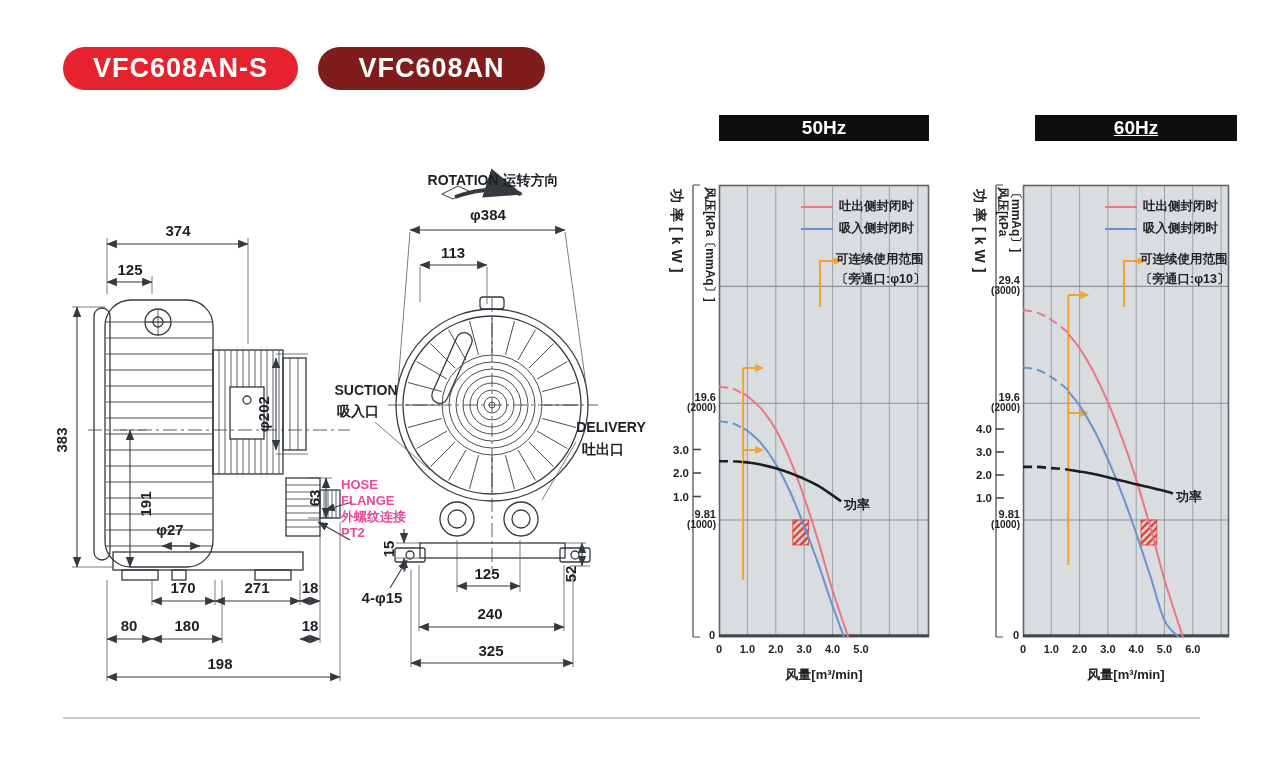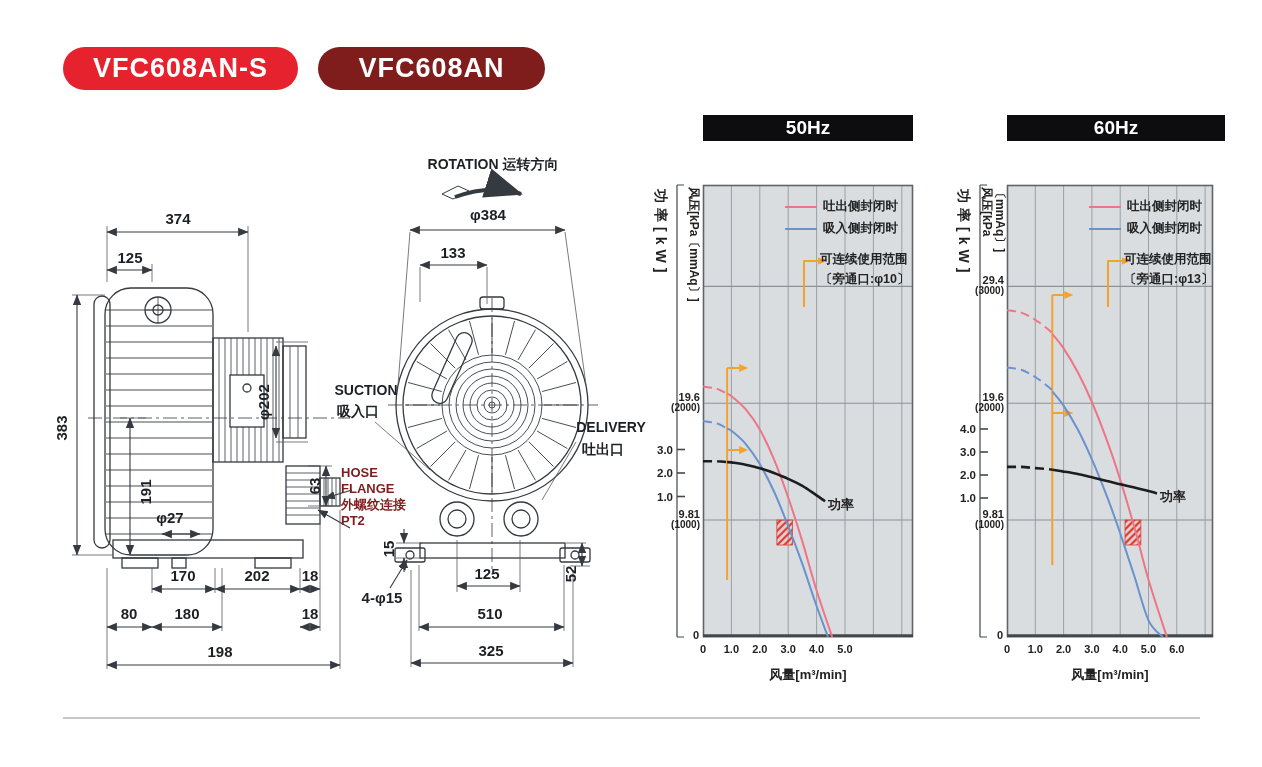--- a/index.html
+++ b/index.html
@@ -9,34 +9,34 @@
          font-size:27px;font-weight:bold;display:flex;align-items:center;justify-content:center;
          letter-spacing:1px;}
   .badge-red{left:63px;width:235px;background:#e6222f;}
   .badge-blue{left:318px;width:227px;background:#7f1d1d;}
   .drawing{position:absolute;}
   .drawing svg{position:absolute;left:0;top:0;}
   .dim{position:absolute;font-size:15px;line-height:1;color:#1c2024;font-weight:600;
        white-space:nowrap;transform:translate(-50%,-50%);}
   .vdim{transform:translate(-50%,-50%) rotate(-90deg);}
   .dim-sm{font-size:14px;}
-  .hose{position:absolute;left:291px;top:305px;font-size:13px;line-height:1.22;font-weight:600;color:#7f1d1d;}
-  .chart{position:absolute;top:110px;height:630px;}
+  .hose{position:absolute;left:291px;top:305px;font-size:13px;line-height:1.22;font-weight:600;color:#ec4899;}
+  .chart{position:absolute;top:110px;height:630px;margin-left:16px;}
   .hzbar{position:absolute;top:5px;height:26px;background:#0d0d0f;color:#fff;
          display:flex;align-items:center;justify-content:center;font-size:19px;font-weight:bold;}
   .divider{position:absolute;left:63px;top:717px;width:1137px;height:2px;background:#c6c9cc;}
 </style>
 </head>
 <body>
 <div class="canvas">
 
   <div class="badge badge-red">VFC608AN-S</div>
   <div class="badge badge-blue">VFC608AN</div>
 
-  <div class="drawing" style="left:50px;top:160px;width:360px;height:540px">
+  <div class="drawing" style="left:50px;top:172px;width:360px;height:540px">
     <svg width="360" height="540" viewBox="0 0 360 540">
       <defs>
         <marker id="svA" viewBox="0 0 10 10" refX="9" refY="5" markerWidth="10" markerHeight="10" orient="auto-start-reverse">
           <path d="M0,1.2 L9.5,5 L0,8.8 z" fill="#343a40"></path>
         </marker>
       </defs>
 
       <g stroke="#343a40" fill="none" stroke-width="1.3">
         <rect x="55" y="128" width="108" height="267" rx="26"></rect>
         <rect x="44" y="136" width="16" height="252" rx="8"></rect>
@@ -85,21 +85,21 @@
       </g>
     </svg>
     <span class="dim" style="left:128px;top:58px">374</span>
     <span class="dim" style="left:80px;top:97px">125</span>
     <span class="dim vdim" style="left:11px;top:268px">383</span>
     <span class="dim vdim" style="left:95px;top:332px">191</span>
     <span class="dim vdim" style="left:213px;top:242px">φ202</span>
     <span class="dim vdim" style="left:264px;top:326px">63</span>
     <span class="dim" style="left:120px;top:357px">φ27</span>
     <span class="dim" style="left:133px;top:415px">170</span>
-    <span class="dim" style="left:207px;top:415px">202</span>
+    <span class="dim" style="left:207px;top:415px">271</span>
     <span class="dim" style="left:260px;top:415px">18</span>
     <span class="dim" style="left:79px;top:453px">80</span>
     <span class="dim" style="left:137px;top:453px">180</span>
     <span class="dim" style="left:260px;top:453px">18</span>
     <span class="dim" style="left:170px;top:491px">198</span>
     <div class="hose">
       <div>HOSE</div>
       <div>FLANGE</div>
       <div>外螺纹连接</div>
       <div>PT2</div>
@@ -177,32 +177,32 @@
         <line x1="90" y1="115" x2="157" y2="115" marker-start="url(#fvA)" marker-end="url(#fvA)"></line>
         <line x1="74" y1="379" x2="74" y2="393" marker-end="url(#fvA)"></line>
         <line x1="74" y1="422" x2="74" y2="408" marker-end="url(#fvA)"></line>
         <line x1="60" y1="438" x2="77" y2="410" marker-end="url(#fvA)"></line>
         <line x1="127" y1="436" x2="190" y2="436" marker-start="url(#fvA)" marker-end="url(#fvA)"></line>
         <line x1="252" y1="393" x2="252" y2="416" marker-start="url(#fvA)" marker-end="url(#fvA)"></line>
         <line x1="89" y1="477" x2="234" y2="477" marker-start="url(#fvA)" marker-end="url(#fvA)"></line>
         <line x1="81" y1="513" x2="243" y2="513" marker-start="url(#fvA)" marker-end="url(#fvA)"></line>
       </g>
     </svg>
-    <span class="dim dim-sm" style="left:163px;top:14px">ROTATION 运转方向</span>
+    <span class="dim dim-sm" style="left:163px;top:30px">ROTATION 运转方向</span>
     <span class="dim" style="left:158px;top:64px">φ384</span>
-    <span class="dim" style="left:123px;top:102px">133</span>
+    <span class="dim" style="left:123px;top:102px">113</span>
     <span class="dim dim-sm" style="left:36px;top:240px">SUCTION</span>
     <span class="dim dim-sm" style="left:28px;top:261px">吸入口</span>
     <span class="dim dim-sm" style="left:281px;top:277px">DELIVERY</span>
     <span class="dim dim-sm" style="left:273px;top:299px">吐出口</span>
     <span class="dim vdim" style="left:58px;top:399px">15</span>
     <span class="dim" style="left:52px;top:447px">4-φ15</span>
     <span class="dim" style="left:157px;top:423px">125</span>
     <span class="dim vdim" style="left:240px;top:424px">52</span>
-    <span class="dim" style="left:160px;top:463px">510</span>
+    <span class="dim" style="left:160px;top:463px">240</span>
     <span class="dim" style="left:161px;top:500px">325</span>
   </div>
 
   <div class="chart" id="chart0" style="left:645px;width:300px">
     <div class="hzbar" style="left: 58px; width: 210px;">
       <span>50Hz</span>
     </div>
   <svg width="212" height="456" style="position: absolute; left: 57px; top: 74px;">
         <g transform="translate(1,1)">
           <rect x="0" y="0" width="210" height="452" fill="#d9dde0"></rect>
@@ -271,21 +271,21 @@
       <span style="position: absolute; color: rgb(34, 34, 34); font-family: &quot;Liberation Sans&quot;, &quot;DejaVu Sans&quot;, sans-serif; left: 99.8px; width: 30px; text-align: center; top: 533px; font-size: 11px; font-weight: 600;">2.0</span>
       <span style="position: absolute; color: rgb(34, 34, 34); font-family: &quot;Liberation Sans&quot;, &quot;DejaVu Sans&quot;, sans-serif; left: 128.2px; width: 30px; text-align: center; top: 533px; font-size: 11px; font-weight: 600;">3.0</span>
       <span style="position: absolute; color: rgb(34, 34, 34); font-family: &quot;Liberation Sans&quot;, &quot;DejaVu Sans&quot;, sans-serif; left: 156.6px; width: 30px; text-align: center; top: 533px; font-size: 11px; font-weight: 600;">4.0</span>
       <span style="position: absolute; color: rgb(34, 34, 34); font-family: &quot;Liberation Sans&quot;, &quot;DejaVu Sans&quot;, sans-serif; left: 185px; width: 30px; text-align: center; top: 533px; font-size: 11px; font-weight: 600;">5.0</span>
       <span style="position: absolute; color: rgb(34, 34, 34); font-family: &quot;Liberation Sans&quot;, &quot;DejaVu Sans&quot;, sans-serif; left: 58px; width: 210px; text-align: center; top: 556px; font-size: 13px; font-weight: bold;">风量[m³/min]</span>
       <span style="position: absolute; color: rgb(34, 34, 34); font-family: &quot;Liberation Sans&quot;, &quot;DejaVu Sans&quot;, sans-serif; left: 6px; top: 79px; font-size: 14px; font-weight: bold; letter-spacing: 5px; writing-mode: vertical-rl; text-orientation: sideways;">功率[kW]</span>
       <span style="position: absolute; color: rgb(34, 34, 34); font-family: &quot;Liberation Sans&quot;, &quot;DejaVu Sans&quot;, sans-serif; left: 40px; top: 77px; font-size: 12px; font-weight: bold; writing-mode: vertical-rl; text-orientation: sideways;">风压[kPa〔mmAq〕]</span>
       <span style="position: absolute; color: rgb(34, 34, 34); font-family: &quot;Liberation Sans&quot;, &quot;DejaVu Sans&quot;, sans-serif; left: 183px; top: 386px; font-size: 13px; font-weight: bold;">功率</span>
     </div>
   <div class="chart" id="chart1" style="left:948px;width:314px">
-    <div class="hzbar" style="left: 59px; width: 218px;">
+    <div class="hzbar" style="left: 71px; width: 202px; text-decoration: underline;">
       <span>60Hz</span>
     </div>
   <svg width="208" height="456" style="position: absolute; left: 58px; top: 74px;">
         <g transform="translate(1,1)">
           <rect x="0" y="0" width="206" height="452" fill="#d9dde0"></rect>
           <line x1="28.3" y1="0" x2="28.3" y2="452" stroke="#9aa0a6" stroke-width="1"></line>
           <line x1="56.6" y1="0" x2="56.6" y2="452" stroke="#9aa0a6" stroke-width="1"></line>
           <line x1="84.9" y1="0" x2="84.9" y2="452" stroke="#9aa0a6" stroke-width="1"></line>
           <line x1="113.2" y1="0" x2="113.2" y2="452" stroke="#9aa0a6" stroke-width="1"></line>
           <line x1="141.5" y1="0" x2="141.5" y2="452" stroke="#9aa0a6" stroke-width="1"></line>

